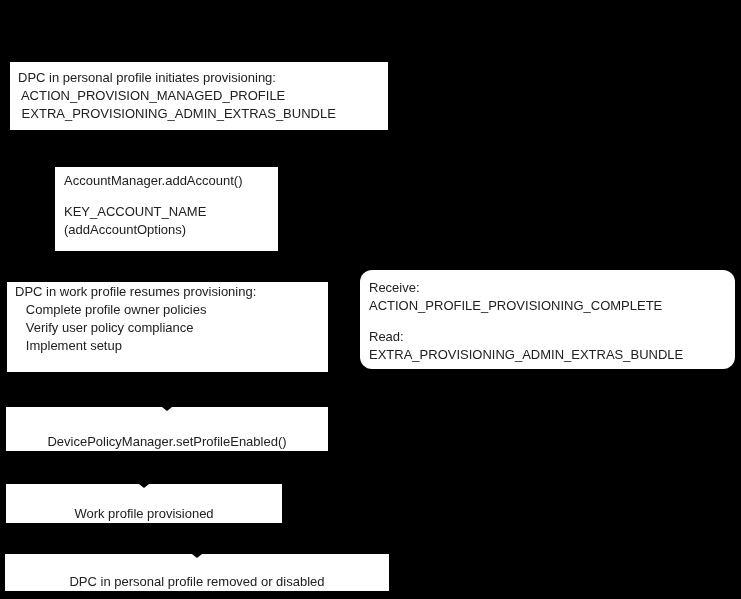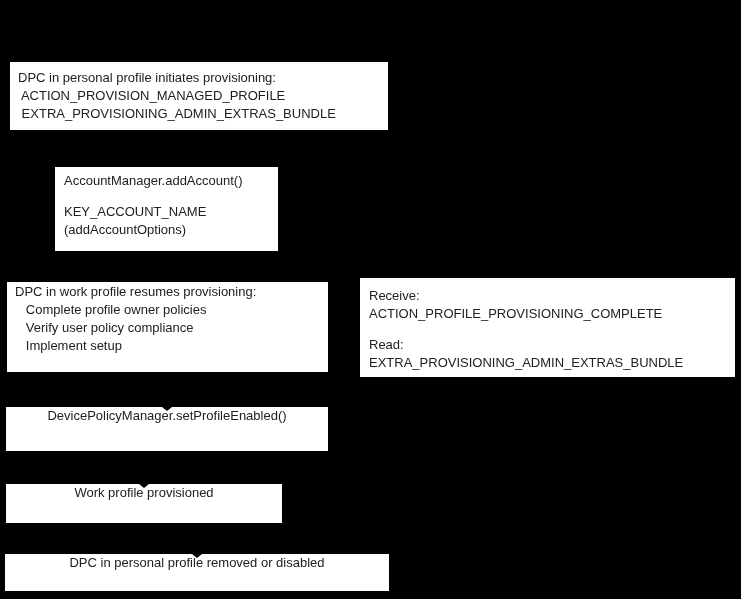--- a/index.html
+++ b/index.html
@@ -16,21 +16,21 @@
     background: #ffffff;
     color: #212121;
     font-size: 13px;
     line-height: 18px;
     box-sizing: border-box;
   }
   .ln { white-space: pre; }
   .para + .para { margin-top: 13px; }
   .centered {
     display: flex;
-    align-items: flex-start;
+    align-items: flex-end;
     justify-content: center;
     text-align: center;
   }
   .arrow-tip {
     position: absolute;
     top: 0; left: 50%;
     margin-left: -5px;
     width: 0; height: 0;
     border-left: 5px solid transparent;
     border-right: 5px solid transparent;
@@ -62,21 +62,21 @@
 
   <div class="box" style="left:7px; top:282px; width:321px; height:90px; padding:1px 8px;">
     <div class="para">
       <div class="ln">DPC in work profile resumes provisioning:</div>
       <div class="ln">   Complete profile owner policies</div>
       <div class="ln">   Verify user policy compliance</div>
       <div class="ln">   Implement setup</div>
     </div>
   </div>
 
-  <div class="box" style="left:360px; top:278px; width:375px; height:99px; padding:9px 9px;">
+  <div class="box" style="left:360px; top:270px; width:375px; height:99px; padding:9px 9px;border-radius:12px;">
     <div class="para">
       <div class="ln">Receive:</div>
       <div class="ln">ACTION_PROFILE_PROVISIONING_COMPLETE</div>
     </div>
     <div class="para">
       <div class="ln">Read:</div>
       <div class="ln">EXTRA_PROVISIONING_ADMIN_EXTRAS_BUNDLE</div>
     </div>
   </div>
 

